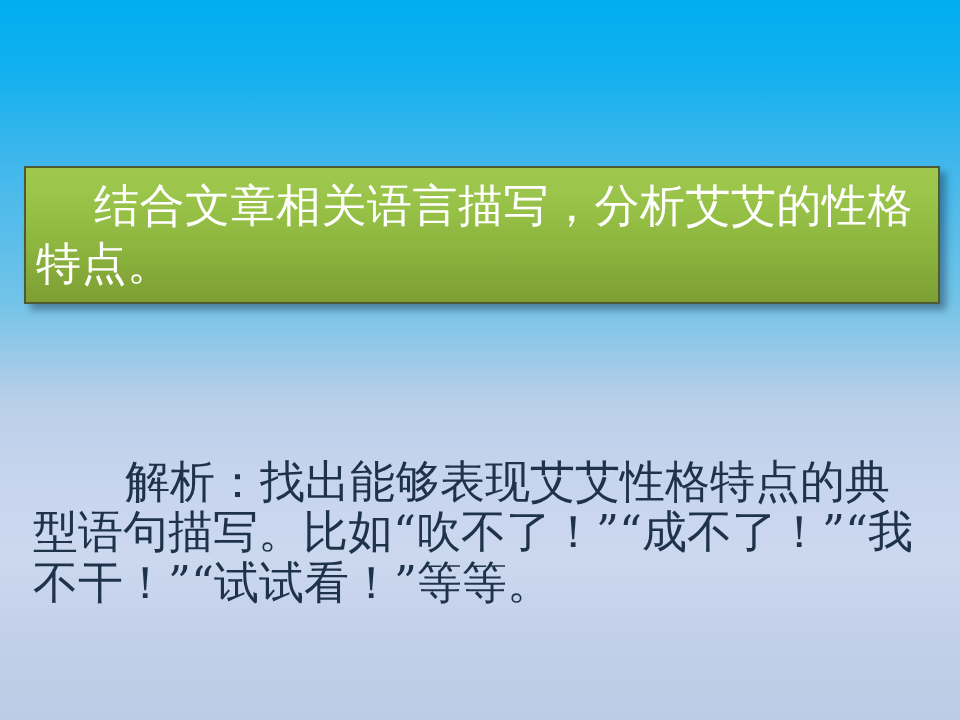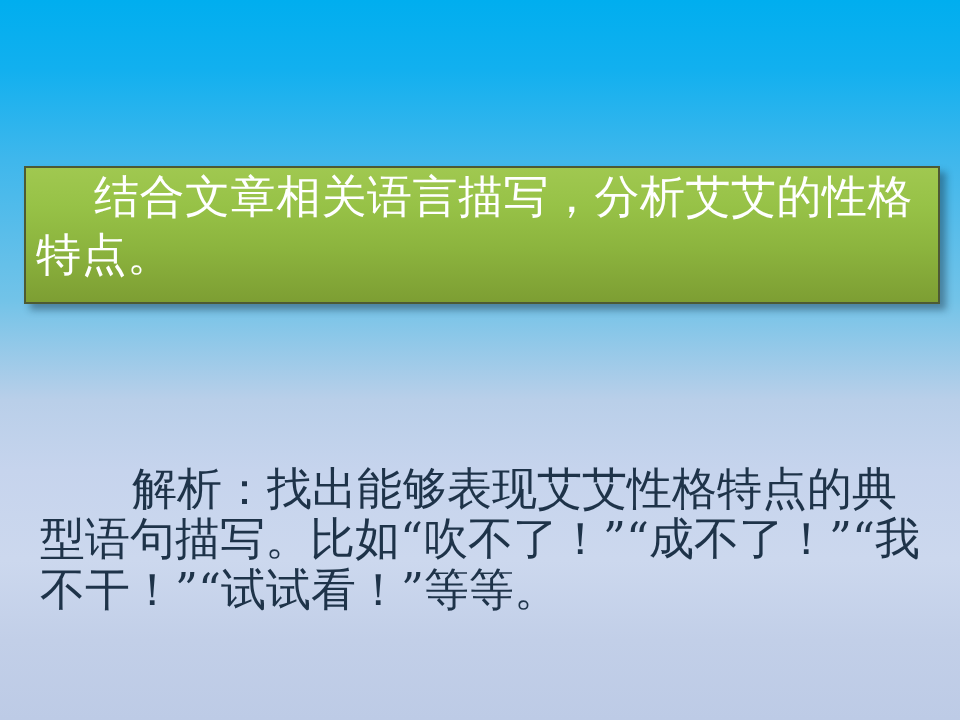--- a/index.html
+++ b/index.html
@@ -34,20 +34,21 @@
     position: absolute;
     left: 24px;
     top: 166px;
     width: 916px;
     height: 138px;
     box-sizing: border-box;
     border: 2px solid #4d5a34;
     background: linear-gradient(to bottom, #a0c850 0%, #97c247 28%, #8cb43e 60%, #7d9e33 100%);
     box-shadow: 6px 6px 7px rgba(20, 40, 60, 0.42);
     display: flex;
+    align-items: center;
     padding: 0 6px 0 10px;
   }
 
   .title-text {
     color: #ffffff;
     font-size: 45px;
     line-height: 1.28;
     letter-spacing: 0.5px;
     text-indent: 58px;
     width: 100%;
@@ -58,21 +59,21 @@
 
   
   .body-block {
     position: absolute;
     left: 28px;
     top: 452px;
     width: 908px;
   }
 
   .body-text {
-    margin: 12px;
+    margin: 5px;
     color: #1e3349;
     font-size: 45px;
     line-height: 1.12;
     letter-spacing: 0px;
     text-indent: 92px;
     white-space: pre-wrap;
     font-family: "DejaVu Serif", "Liberation Serif", serif;
   }
 </style>
 </head>

